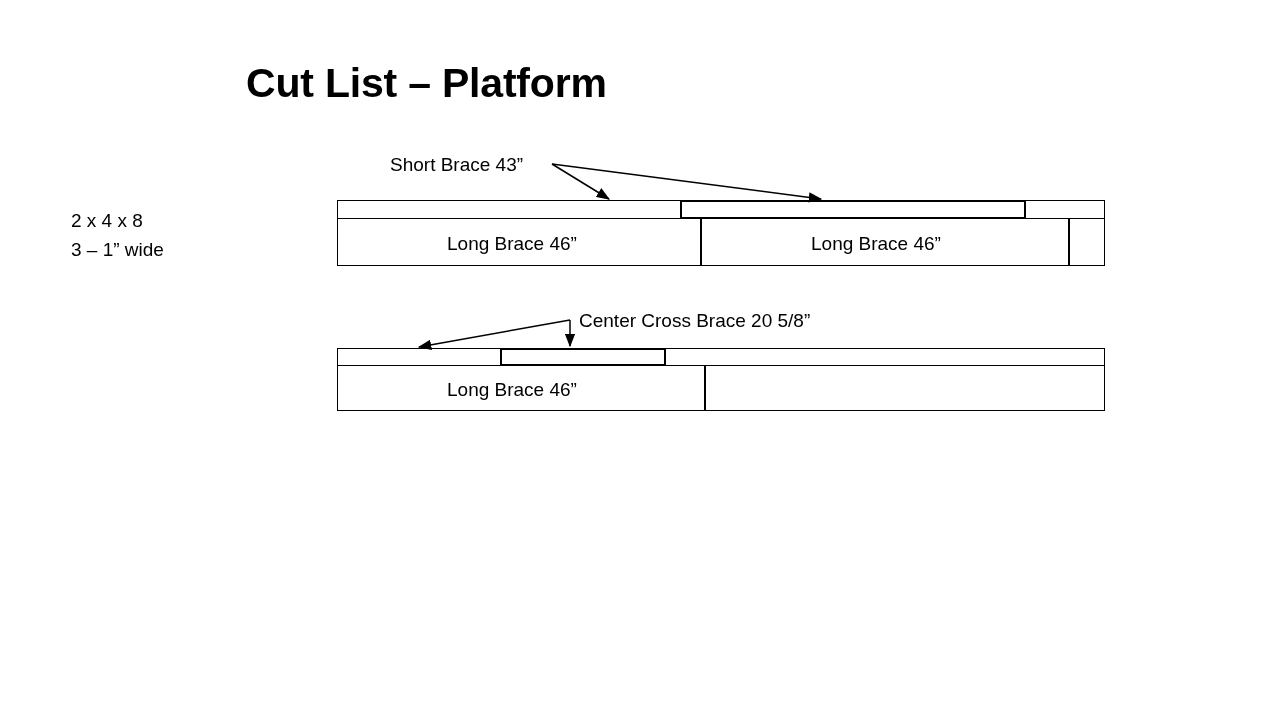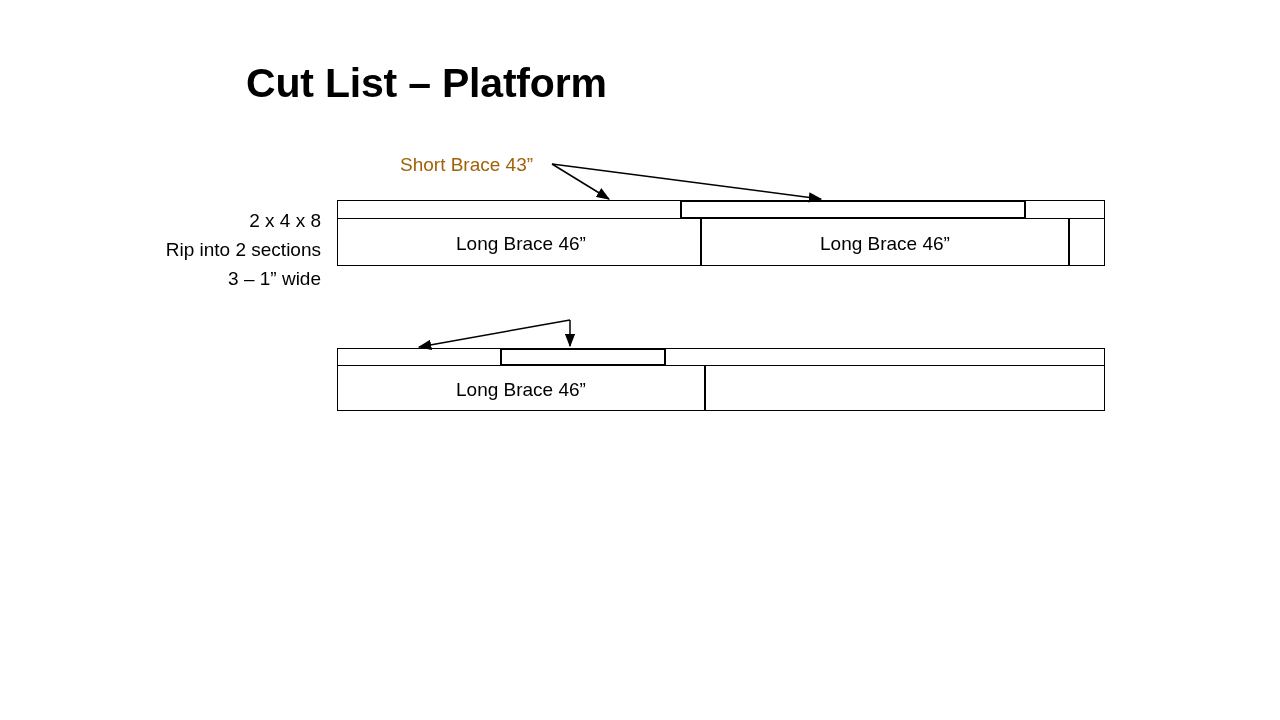--- a/index.html
+++ b/index.html
@@ -39,29 +39,28 @@
   
   .notes {
     position: absolute;
     left: 71px;
     top: 196px;
     width: 250px;
     font-size: 19px;
     line-height: 29px;
     color: #000000;
   }
-  .notes div { white-space: nowrap; text-align: right; }
+  .notes div { white-space: nowrap; }
 
   .callout {
     position: absolute;
     font-size: 19px;
     line-height: 22px;
     white-space: nowrap;
-    color: #a16207;
-    margin-left: 10px;
+    color: #000000;
   }
 
   .svg-layer {
     position: absolute;
     left: 0; top: 0;
     width: 1280px;
     height: 720px;
     pointer-events: none;
   }
 
@@ -74,51 +73,50 @@
   }
   .rect.thick {
     border-width: 2.6px;
   }
   .cell-label {
     position: absolute;
     font-size: 19px;
     line-height: 1;
     white-space: nowrap;
     color: #000000;
-    margin-left: 9px;
   }
 </style>
 </head>
 <body>
 
 <div class="slide">
 
   <div class="slide-title">Cut List – Platform</div>
 
   <div class="notes">
     <div>2 x 4 x 8</div>
-    <div>Rip into 2 sections</div>
     <div>3 – 1” wide</div>
   </div>
 
   <div class="callout" style="left:390px; top:144px;">Short Brace 43”</div>
 
   <div class="rect" style="left:337px; top:190px; width:768px; height:19px;"></div>
 
   <div class="rect thick" style="left:680px; top:190px; width:346px; height:19px;"></div>
 
   <div class="rect" style="left:337px; top:208px; width:768px; height:48px;"></div>
 
   <div class="rect" style="left:337px; top:208px; width:364px; height:48px;"></div>
   <div class="rect" style="left:701px; top:208px; width:368px; height:48px;"></div>
   <div class="rect" style="left:1069px; top:208px; width:36px; height:48px;"></div>
 
   <div class="cell-label" style="left:447px; top:224px;">Long Brace 46”</div>
   <div class="cell-label" style="left:811px; top:224px;">Long Brace 46”</div>
 
+  <div class="callout" style="left:579px; top:300px;">Center Cross Brace 20 5/8”</div>
 
   <div class="rect" style="left:337px; top:338px; width:768px; height:18px;"></div>
   <div class="rect" style="left:337px; top:338px; width:164px; height:18px;"></div>
   <div class="rect thick" style="left:500px; top:338px; width:166px; height:18px;"></div>
   <div class="rect" style="left:665px; top:338px; width:440px; height:18px;"></div>
 
   <div class="rect" style="left:337px; top:355px; width:768px; height:46px;"></div>
   <div class="rect" style="left:337px; top:355px; width:368px; height:46px;"></div>
   <div class="rect" style="left:705px; top:355px; width:400px; height:46px;"></div>
 

